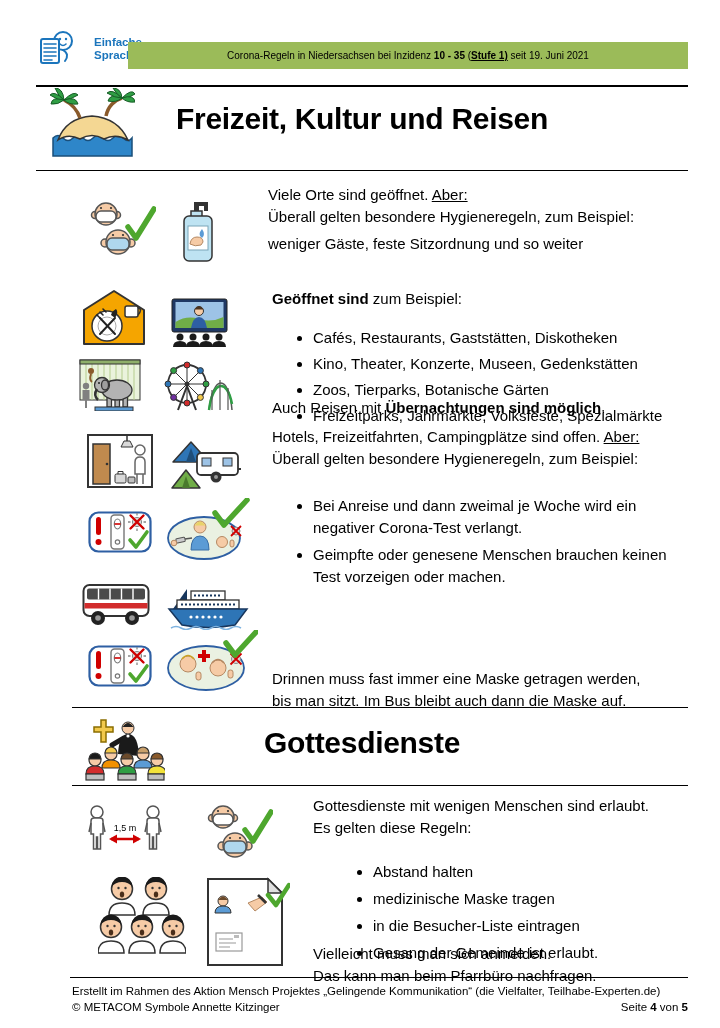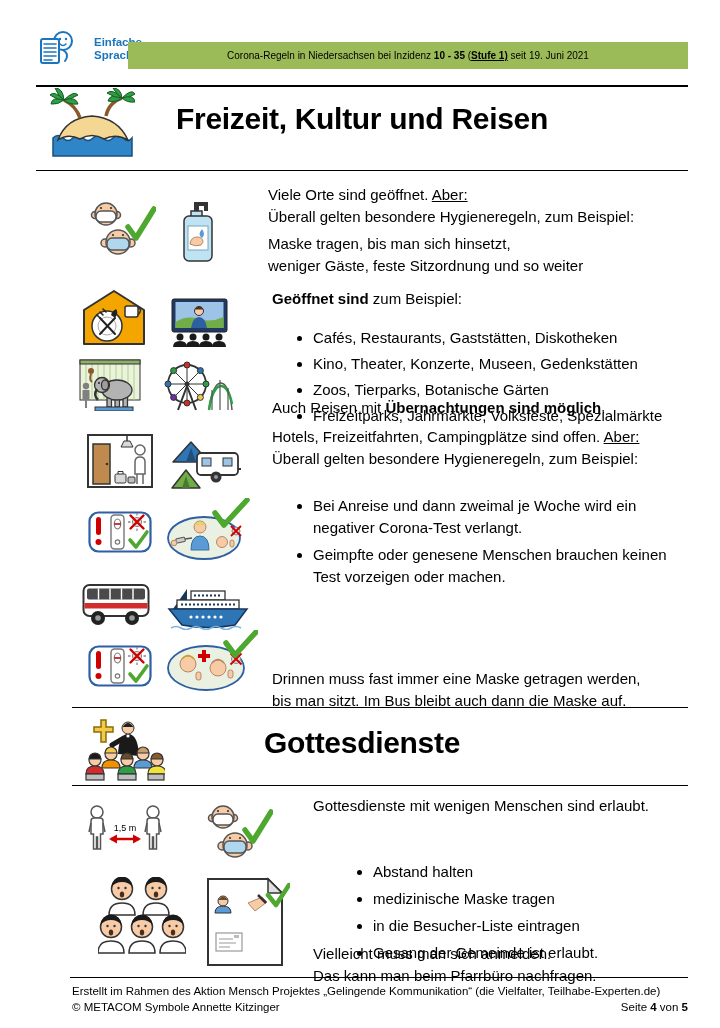--- a/index.html
+++ b/index.html
@@ -293,21 +293,20 @@
       <path d="M-5.5 -5.5 L5.5 5.5 M5.5 -5.5 L-5.5 5.5" stroke="#D00000" stroke-width="1.8"></path>
     </g>
     <path d="M60 13 L69 25 L90 2" stroke="#4EA72E" stroke-width="5.5" fill="none" stroke-linecap="round" stroke-linejoin="round"></path>
   </svg>
 
   <div class="txt" style="left:268px;top:184px;width:425px">
     <div><span>Viele Orte sind geöffnet. </span><span class="u">Aber:</span></div>
     <div>Überall gelten besondere Hygieneregeln, zum Beispiel:</div>
   </div>
   <div class="txt" style="left:268px;top:233px;width:425px">
-    <div>Maske tragen, bis man sich hinsetzt,</div>
     <div>weniger Gäste, feste Sitzordnung und so weiter</div>
   </div>
   <div class="txt" style="left:272px;top:288px;width:425px"><span class="b">Geöffnet sind</span><span> zum Beispiel:</span></div>
   <div class="txt" style="left:268px;top:310px;width:425px">
     <ul class="ul1">
       <li>Cafés, Restaurants, Gaststätten, Diskotheken</li>
       <li>Kino, Theater, Konzerte, Museen, Gedenkstätten</li>
       <li>Zoos, Tierparks, Botanische Gärten</li>
       <li>Freizeitparks, Jahrmärkte, Volksfeste, Spezialmärkte</li>
     </ul>
@@ -436,20 +435,21 @@
     <path d="M42 26 l14 -6 5 5 -12 9z" fill="#F6CBA6" stroke="#b58963" stroke-width="1"></path>
     <path d="M52 18 l8 8" stroke="#333" stroke-width="2.5"></path>
     <rect x="10" y="56" width="26" height="18" fill="#fff" stroke="#999" stroke-width="1.2"></rect>
     <path d="M13 62 h14 M13 66 h17 M13 70 h11" stroke="#999" stroke-width="1.2"></path>
     <rect x="28" y="58" width="5" height="3" fill="#bbb"></rect>
     <path d="M62 18 L70 28 L83 8" stroke="#4EA72E" stroke-width="4.5" fill="none" stroke-linecap="round" stroke-linejoin="round"></path>
   </svg>
 
   <div class="txt" style="left:313px;top:795px;width:382px">
     <div>Gottesdienste mit wenigen Menschen sind erlaubt.</div>
+    <div>Es gelten diese Regeln:</div>
   </div>
   <div class="txt" style="left:313px;top:843px;width:382px">
     <ul class="ulg">
       <li>Abstand halten</li>
       <li>medizinische Maske tragen</li>
       <li>in die Besucher-Liste eintragen</li>
       <li>Gesang der Gemeinde ist erlaubt.</li>
     </ul>
   </div>
   <div class="txt" style="left:313px;top:943px;width:382px">

